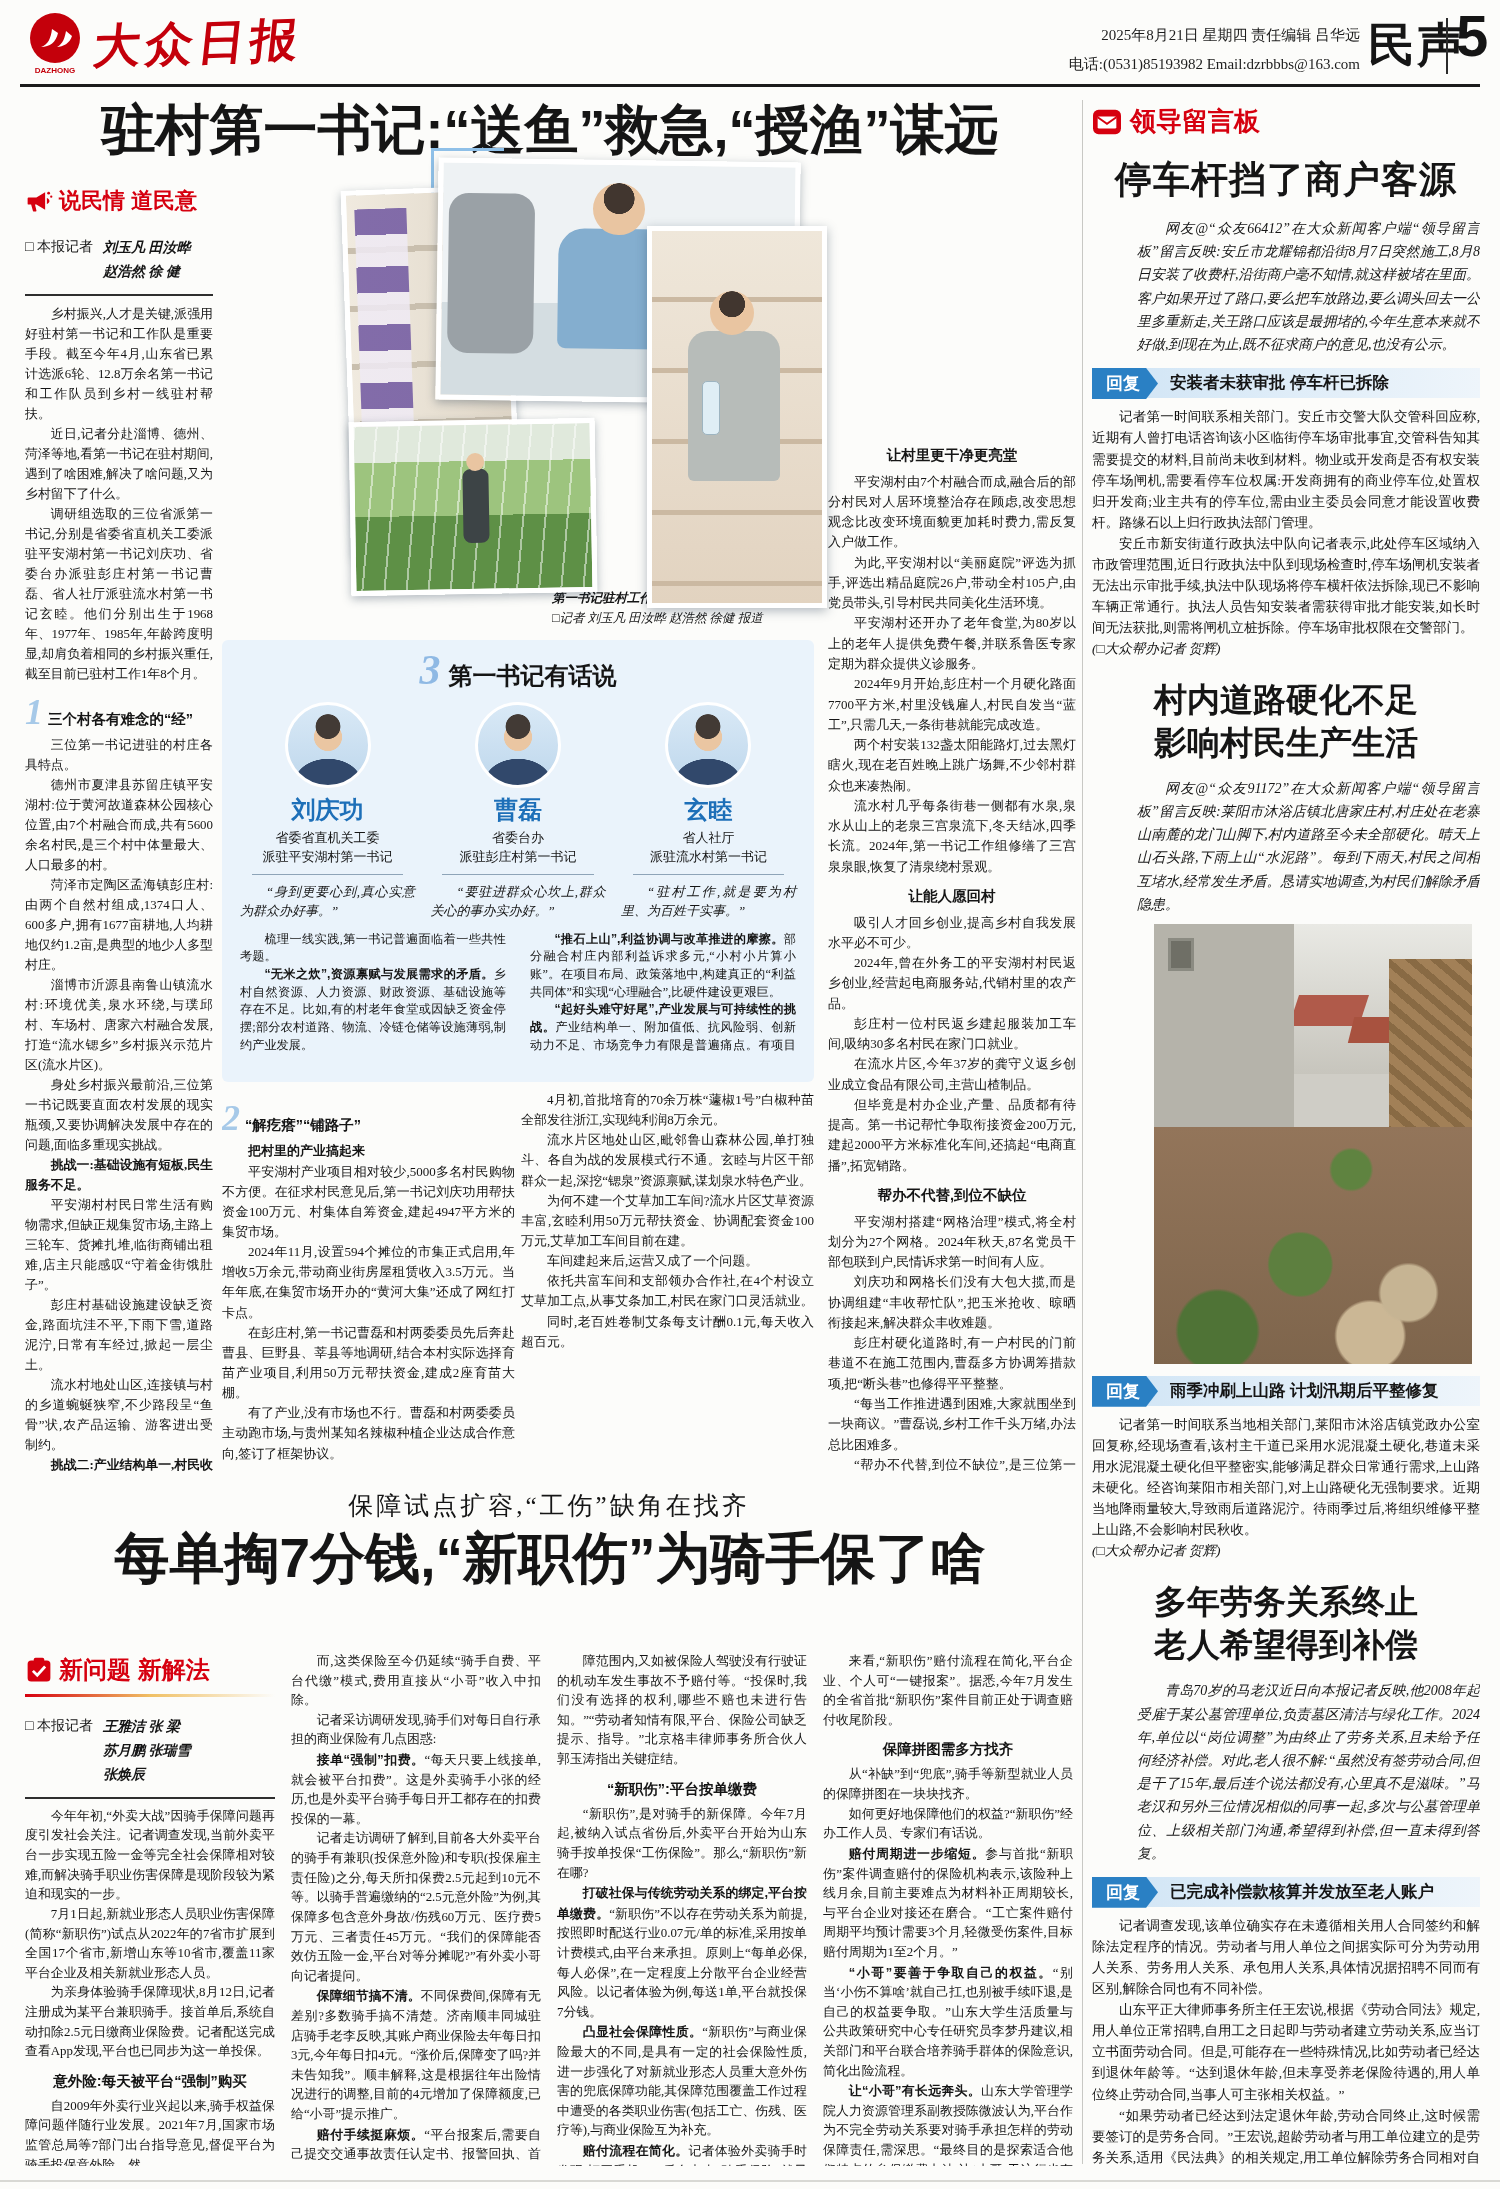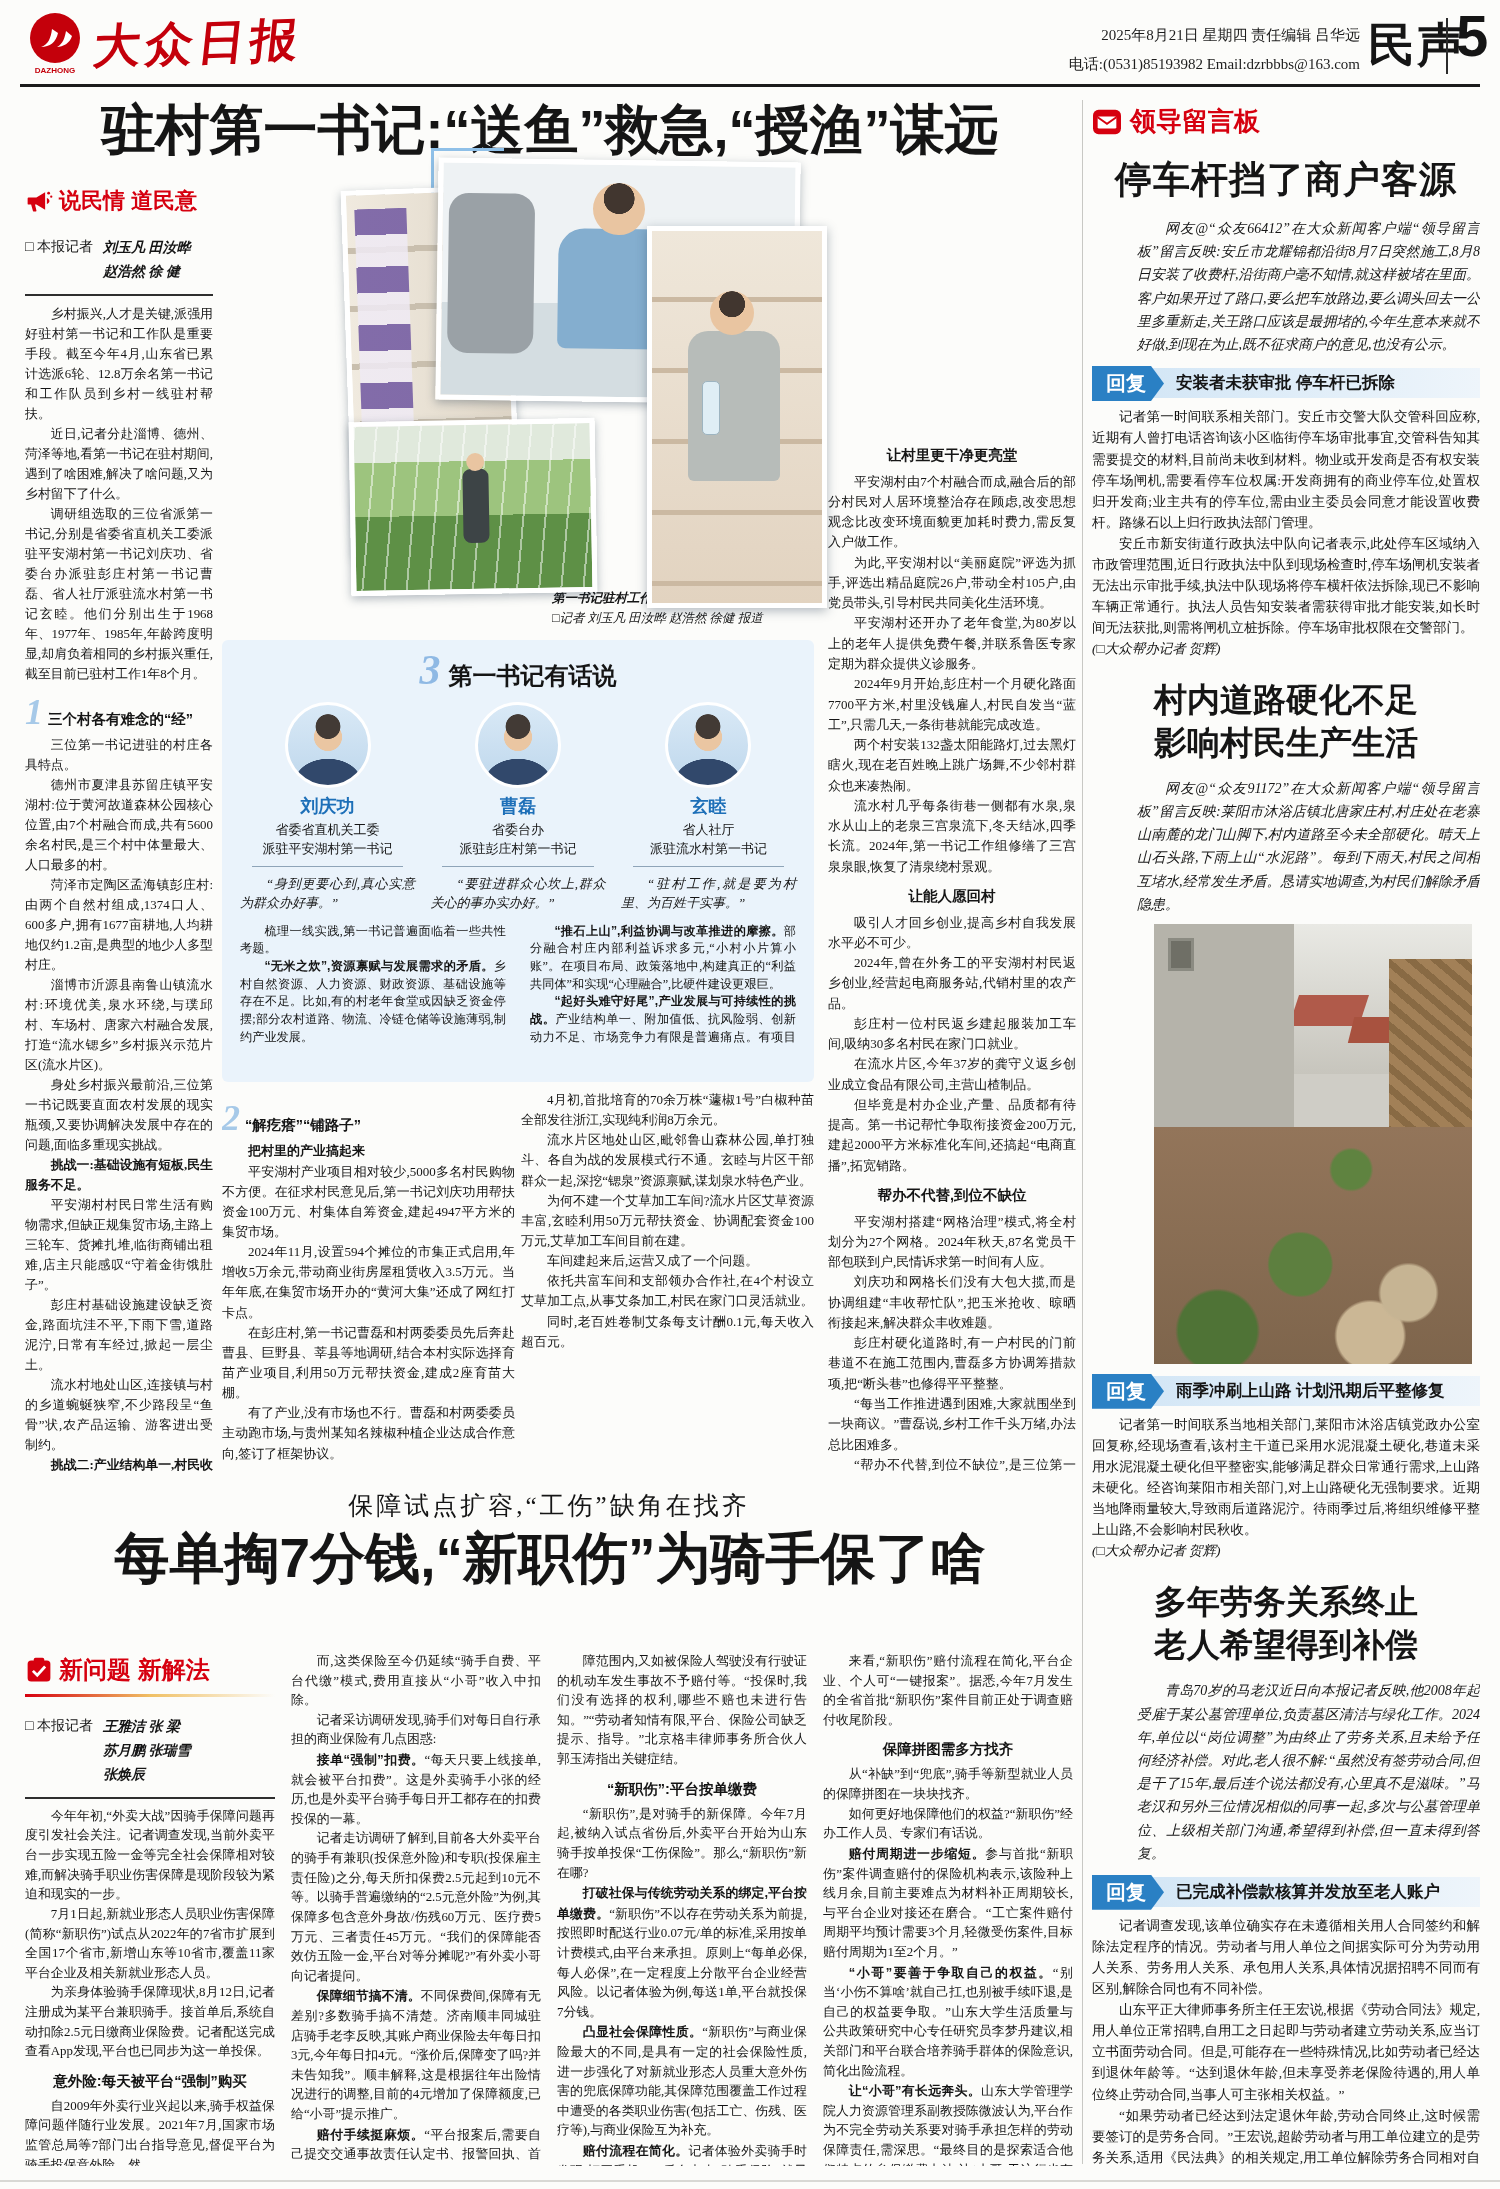--- a/index.html
+++ b/index.html
@@ -70,21 +70,21 @@
   .ptitle{display:flex;justify-content:center;align-items:baseline;gap:8px;}
   .ptitle .n{font-style:italic;font-weight:bold;font-size:42px;color:#8fb9e4;line-height:.9;}
   .ptitle .t{font-family:"Liberation Sans","DejaVu Sans",sans-serif;font-weight:bold;font-size:24px;}
   .cards{display:flex;justify-content:space-between;margin-top:10px;}
   .card{width:31.5%;text-align:center;}
   .avatar{width:80px;height:80px;border-radius:50%;margin:0 auto;border:3px solid #fff;
       background:radial-gradient(circle at 50% 27%,#423a35 0 17%,rgba(0,0,0,0) 18%),
                  radial-gradient(circle at 50% 40%,#eac6a2 0 22%,rgba(0,0,0,0) 23%),
                  radial-gradient(ellipse 42% 30% at 50% 97%,#31486b 0 98%,rgba(0,0,0,0) 100%),
                  linear-gradient(#d9e9f6,#bed7ec);}
-  .card .nm{color:#1d6fb8;font-family:"Liberation Sans","DejaVu Sans",sans-serif;font-weight:bold;font-size:18px;margin-top:6px;}
+  .card .nm{color:#1d6fb8;font-family:"Liberation Sans","DejaVu Sans",sans-serif;font-weight:bold;font-size:24px;margin-top:6px;}
   .card .org{font-size:13px;line-height:1.45;margin-top:3px;}
   .card .hr{height:1px;background:#8ea4b8;margin:7px 12px;}
   .card .qt{font-style:italic;font-size:13px;text-align:justify;text-indent:2em;line-height:1.5;}
   .pnotes{margin-top:10px;height:148px;overflow:hidden;columns:2;column-gap:24px;
           font-size:12.2px;line-height:1.45;text-align:justify;}
   .pnotes b{font-family:"Liberation Sans","DejaVu Sans",sans-serif;}
   
   .kicker{position:absolute;left:25px;top:1489px;width:1048px;text-align:center;font-size:25px;letter-spacing:3px;}
   .bh{position:absolute;left:25px;top:1522px;width:1050px;text-align:center;font-weight:bold;font-size:55px;white-space:nowrap;}
   .bgrid{position:absolute;left:25px;top:1652px;width:1048px;height:514px;display:flex;gap:16px;overflow:hidden;}
@@ -96,21 +96,21 @@
   .sb-badge{display:flex;align-items:center;gap:8px;color:#d6000f;font-family:"Liberation Sans","DejaVu Sans",sans-serif;
             font-weight:bold;font-size:26px;}
   .sb-title{text-align:center;font-family:"Liberation Sans","DejaVu Sans",sans-serif;font-weight:bold;
             font-size:37px;margin:16px 0 12px;letter-spacing:1px;}
   .sb-title2{text-align:center;font-family:"Liberation Sans","DejaVu Sans",sans-serif;font-weight:bold;
              font-size:33px;line-height:1.3;margin:20px 0 12px;}
   .letter{font-style:italic;font-size:14px;line-height:1.66;text-align:justify;margin-left:45px;}
   .replybar{display:flex;align-items:center;gap:12px;background:linear-gradient(90deg,#cfe4f5,#eef5fb);
             height:30px;margin:12px 0 8px;}
   .replytag{background:#2a80c4;color:#fff;font-family:Liberation Serif, serif;font-weight:bold;
-            font-size:20px;padding:4px 18px 4px 14px;clip-path:polygon(0 0,82% 0,100% 50%,82% 100%,0 100%);}
+            font-size:17px;padding:4px 18px 4px 14px;clip-path:polygon(0 0,82% 0,100% 50%,82% 100%,0 100%);}
   .replytitle{font-family:"Liberation Sans","DejaVu Sans",sans-serif;font-weight:bold;font-size:16.5px;}
   .replybody{font-size:13.5px;line-height:1.56;text-align:justify;}
   .roadph{position:relative;width:318px;height:440px;margin:8px 0 4px 62px;overflow:hidden;background:#cfcdc6;}
   .roadph .houses{position:absolute;left:0;top:0;width:100%;height:34%;background:linear-gradient(180deg,#e9e9e4,#c7c5bd);}
   .roadph .roof1{position:absolute;left:44%;top:16%;width:22%;height:7%;background:#b05a4a;transform:skewX(-18deg);}
   .roadph .roof2{position:absolute;left:62%;top:21%;width:18%;height:6%;background:#a8523f;transform:skewX(-14deg);}
   .roadph .lwall{position:absolute;left:0;top:0;width:44%;height:52%;background:#b5b3aa;}
   .roadph .win{position:absolute;left:10%;top:6%;width:14%;height:12%;background:#6f6f66;border:3px solid #8b8b82;}
   .roadph .rwall{position:absolute;right:0;top:8%;width:26%;height:92%;
       background:repeating-linear-gradient(40deg,rgba(60,40,10,.25) 0 7px,rgba(0,0,0,0) 7px 16px),#a28057;}

